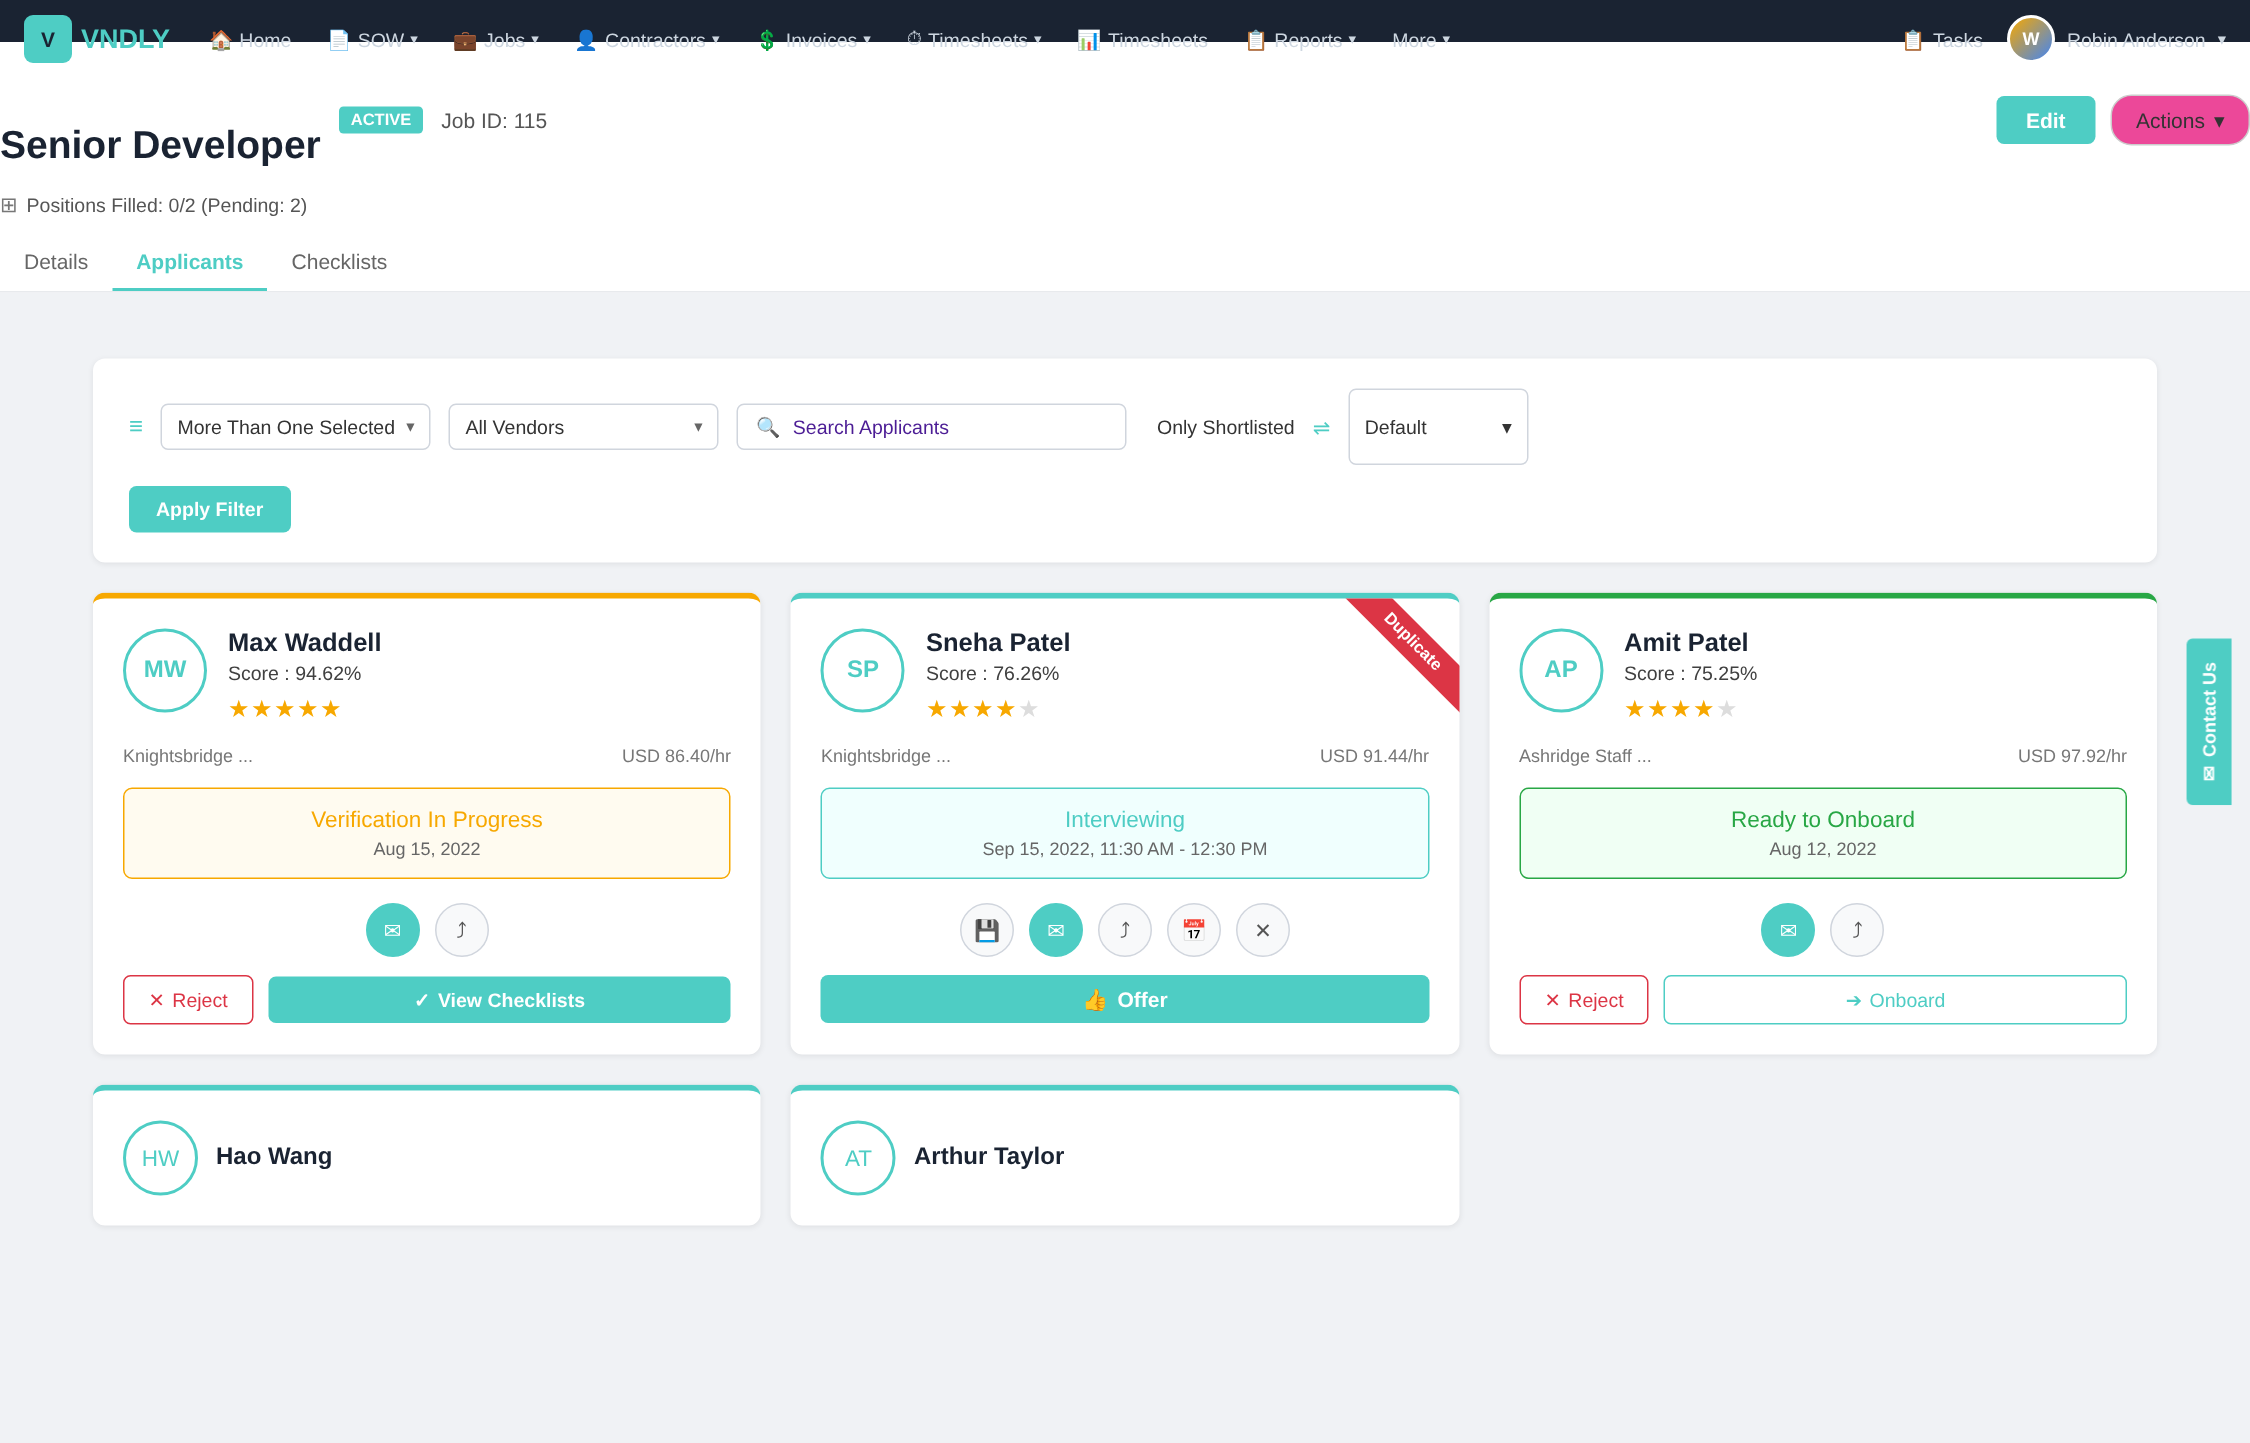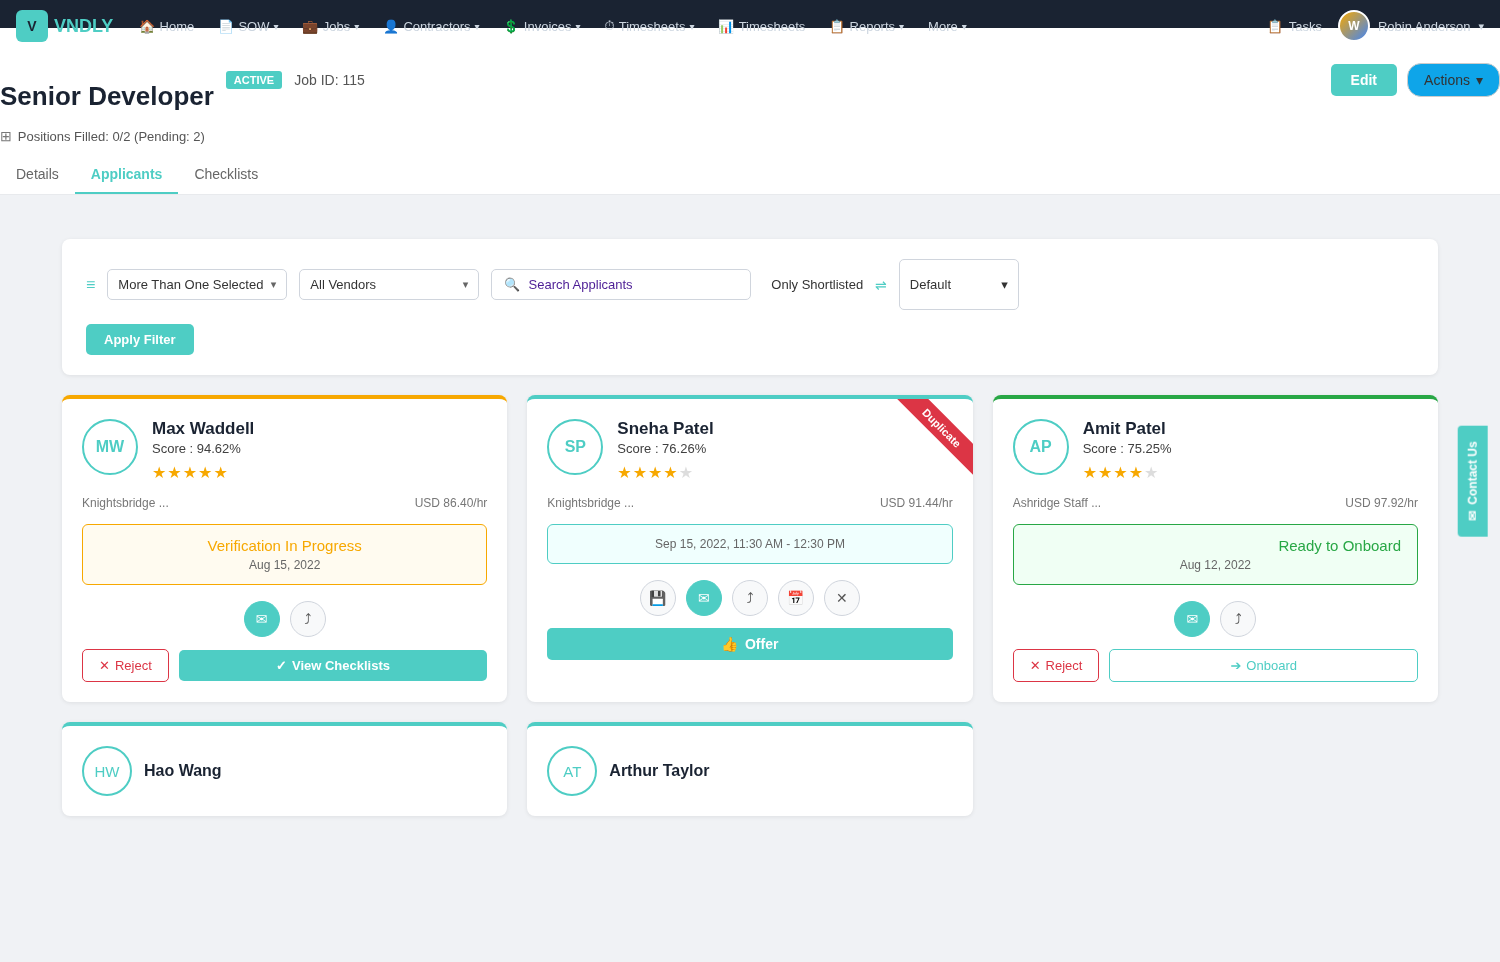--- a/index.html
+++ b/index.html
@@ -19,21 +19,21 @@
 
     
     .page-header { background: #fff; padding: 20px 32px 0; border-bottom: 1px solid #e8eaed; margin: -24px -32px 24px; }
     .page-title-row { display: flex; align-items: center; justify-content: space-between; padding-bottom: 16px; }
     .page-title-left { display: flex; align-items: center; gap: 12px; }
     .page-title { font-size: 26px; font-weight: 700; color: #1a2332; margin-top: 33px; }
     .badge-active { background: #4ecdc4; color: white; font-size: 11px; font-weight: 700; padding: 3px 8px; border-radius: 3px; }
     .job-id { color: #555; font-size: 14px; }
     .page-title-actions { display: flex; align-items: center; gap: 10px; }
     .btn-edit { background: #4ecdc4; color: white; border: none; padding: 8px 20px; border-radius: 5px; font-size: 14px; font-weight: 600; cursor: pointer; }
-    .btn-actions { background: #0ea5e9; color: #333; border: 1px solid #ccc; padding: 8px 16px; border-radius: 14px; font-size: 14px; cursor: pointer; display: flex; align-items: center; gap: 6px; }
+    .btn-actions { background: #ec4899; color: #333; border: 1px solid #ccc; padding: 8px 16px; border-radius: 14px; font-size: 14px; cursor: pointer; display: flex; align-items: center; gap: 6px; }
     .positions-row { display: flex; align-items: center; gap: 6px; color: #555; font-size: 13px; padding-bottom: 12px; }
     .positions-icon { color: #777; font-size: 14px; }
 
     
     .tabs { display: flex; gap: 0; }
     .tab { padding: 10px 16px; font-size: 14px; cursor: pointer; color: #666; border-bottom: 2px solid transparent; }
     .tab.active { color: #4ecdc4; border-bottom: 2px solid #4ecdc4; font-weight: 600; }
 
     
     .filter-bar-wrapper { background: #fff; border-radius: 8px; padding: 20px 24px; margin-bottom: 20px; box-shadow: 0 1px 4px rgba(0,0,0,0.08); }
@@ -66,21 +66,21 @@
     .card-meta { display: flex; justify-content: space-between; font-size: 12px; color: #777; margin-bottom: 14px; }
 
     
     .status-box { border-radius: 6px; padding: 12px 16px; text-align: center; margin-bottom: 16px; border: 1px solid; }
     .status-box.orange { border-color: #f7a800; background: #fffbf0; }
     .status-box.green { border-color: #4ecdc4; background: #f0fffe; }
     .status-box.green2 { border-color: #28a745; background: #f0fff4; }
     .status-label { font-size: 15px; font-weight: 400; margin-bottom: 4px; }
     .status-label.orange { color: #f7a800; }
     .status-label.green { color: #4ecdc4; }
-    .status-label.green2 { color: #28a745; text-align: right; }
+    .status-label.green2 { color: #28a745; }
     .status-date { font-size: 12px; color: #666; }
 
     
     .card-icon-row { display: flex; align-items: center; justify-content: center; gap: 10px; margin-bottom: 12px; }
     .icon-btn { width: 36px; height: 36px; border-radius: 50%; border: 1px solid #d0d5dd; background: #f8f9fa; display: flex; align-items: center; justify-content: center; cursor: pointer; color: #555; font-size: 14px; }
     .icon-btn.teal { background: #4ecdc4; border-color: #4ecdc4; color: white; }
 
     .card-action-row { display: flex; align-items: center; gap: 10px; }
     .btn-reject { background: transparent; border: 1px solid #dc3545; color: #dc3545; padding: 8px 16px; border-radius: 5px; font-size: 13px; cursor: pointer; display: flex; align-items: center; gap: 5px; }
     .btn-view-checklists { background: #4ecdc4; color: white; border: none; padding: 8px 16px; border-radius: 5px; font-size: 13px; font-weight: 600; cursor: pointer; flex: 1; display: flex; align-items: center; justify-content: center; gap: 5px; }
@@ -270,20 +270,21 @@
             <div class="candidate-name">Sneha Patel</div>
             <div class="candidate-score">Score : 76.26%</div>
             <div class="stars">★★★★<span style="color:#ddd;">★</span></div>
           </div>
         </div>
         <div class="card-meta">
           <span>Knightsbridge ...</span>
           <span>USD 91.44/hr</span>
         </div>
         <div class="status-box green">
+          <div class="status-label green">Interviewing</div>
           <div class="status-date">Sep 15, 2022, 11:30 AM - 12:30 PM</div>
         </div>
         <div class="card-icon-row">
           <div class="icon-btn">💾</div>
           <div class="icon-btn teal">✉</div>
           <div class="icon-btn">⤴</div>
           <div class="icon-btn">📅</div>
           <div class="icon-btn">✕</div>
         </div>
         <div class="card-action-row" style="justify-content:center;">

